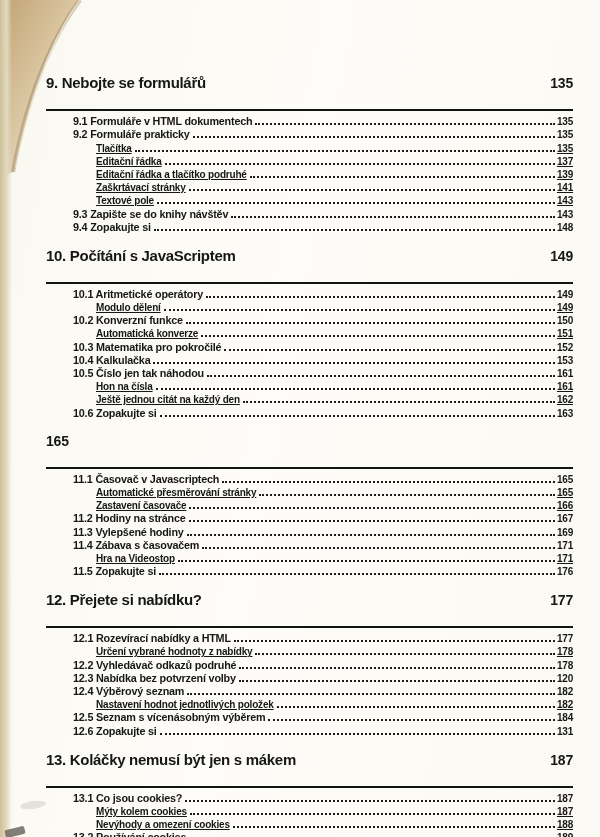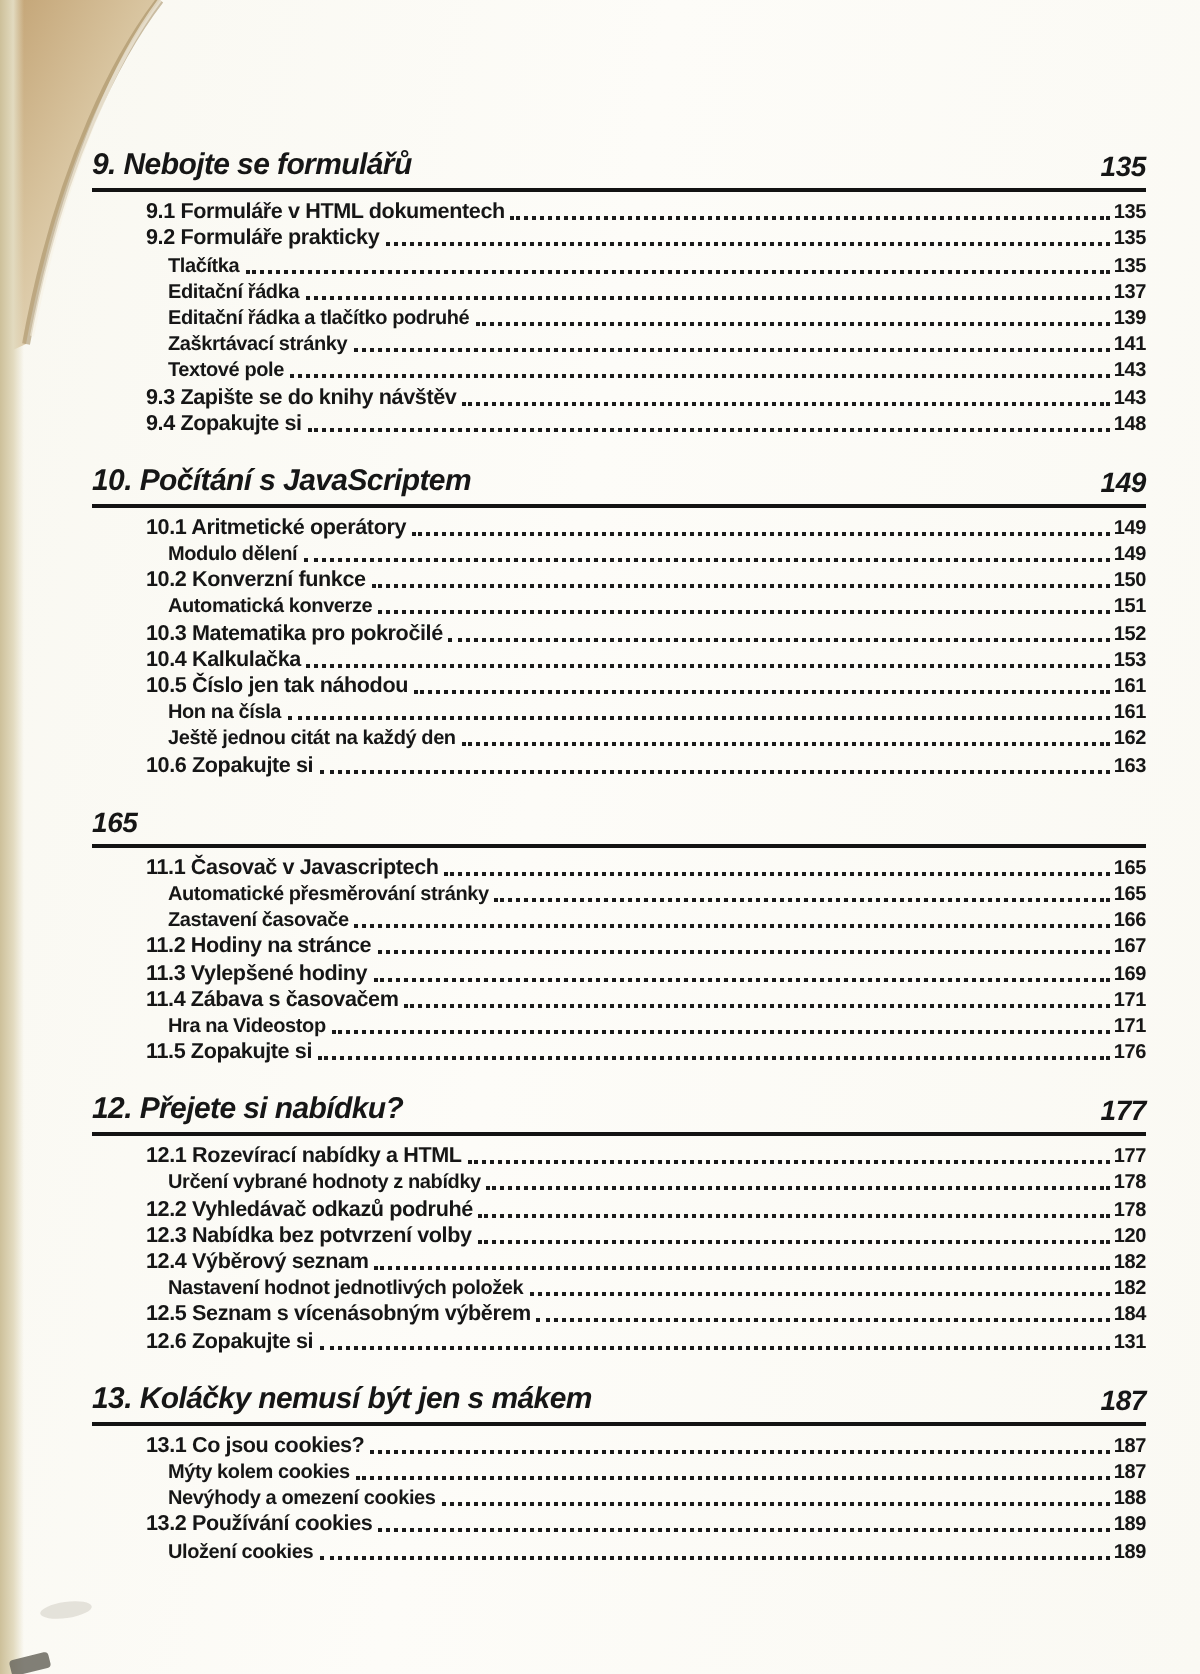--- a/index.html
+++ b/index.html
@@ -41,31 +41,30 @@
   }
   .content {
     position: absolute;
     left: 46px; top: 74px;
     width: 527px;
   }
   .chap + .chap { margin-top: 14px; }
   .chap-head {
     display: flex; justify-content: space-between; align-items: flex-end;
     border-bottom: 2.5px solid #131313;
-    padding-bottom: 3px;
+    padding-bottom: 18px;
     margin-bottom: 3px;
-    font-style: italic;
   }
   .chap-title { font-size: 15px; letter-spacing: -0.3px; white-space: nowrap; }
   .chap-pg { font-size: 14px; letter-spacing: -0.2px; }
   .row { display: flex; align-items: flex-end; height: 13.2px; }
   .row .lbl { white-space: nowrap; letter-spacing: -0.2px; }
   .row.lvl1 { margin-left: 27px; }
   .row.lvl1 .lbl { font-size: 10.8px; text-align: right; }
-  .row.lvl2 { margin-left: 38px; }
+  .row.lvl2 { margin-left: 50px; text-decoration: underline; }
   .row.lvl2 .lbl { font-size: 10px; }
   .dots {
     flex: 1 1 auto;
     border-bottom: 2px dotted #1b1b1b;
     margin: 0 2px 2px 3px;
     min-width: 10px;
   }
   .pg { font-size: 10px; letter-spacing: -0.2px; }
 </style>
 </head>

